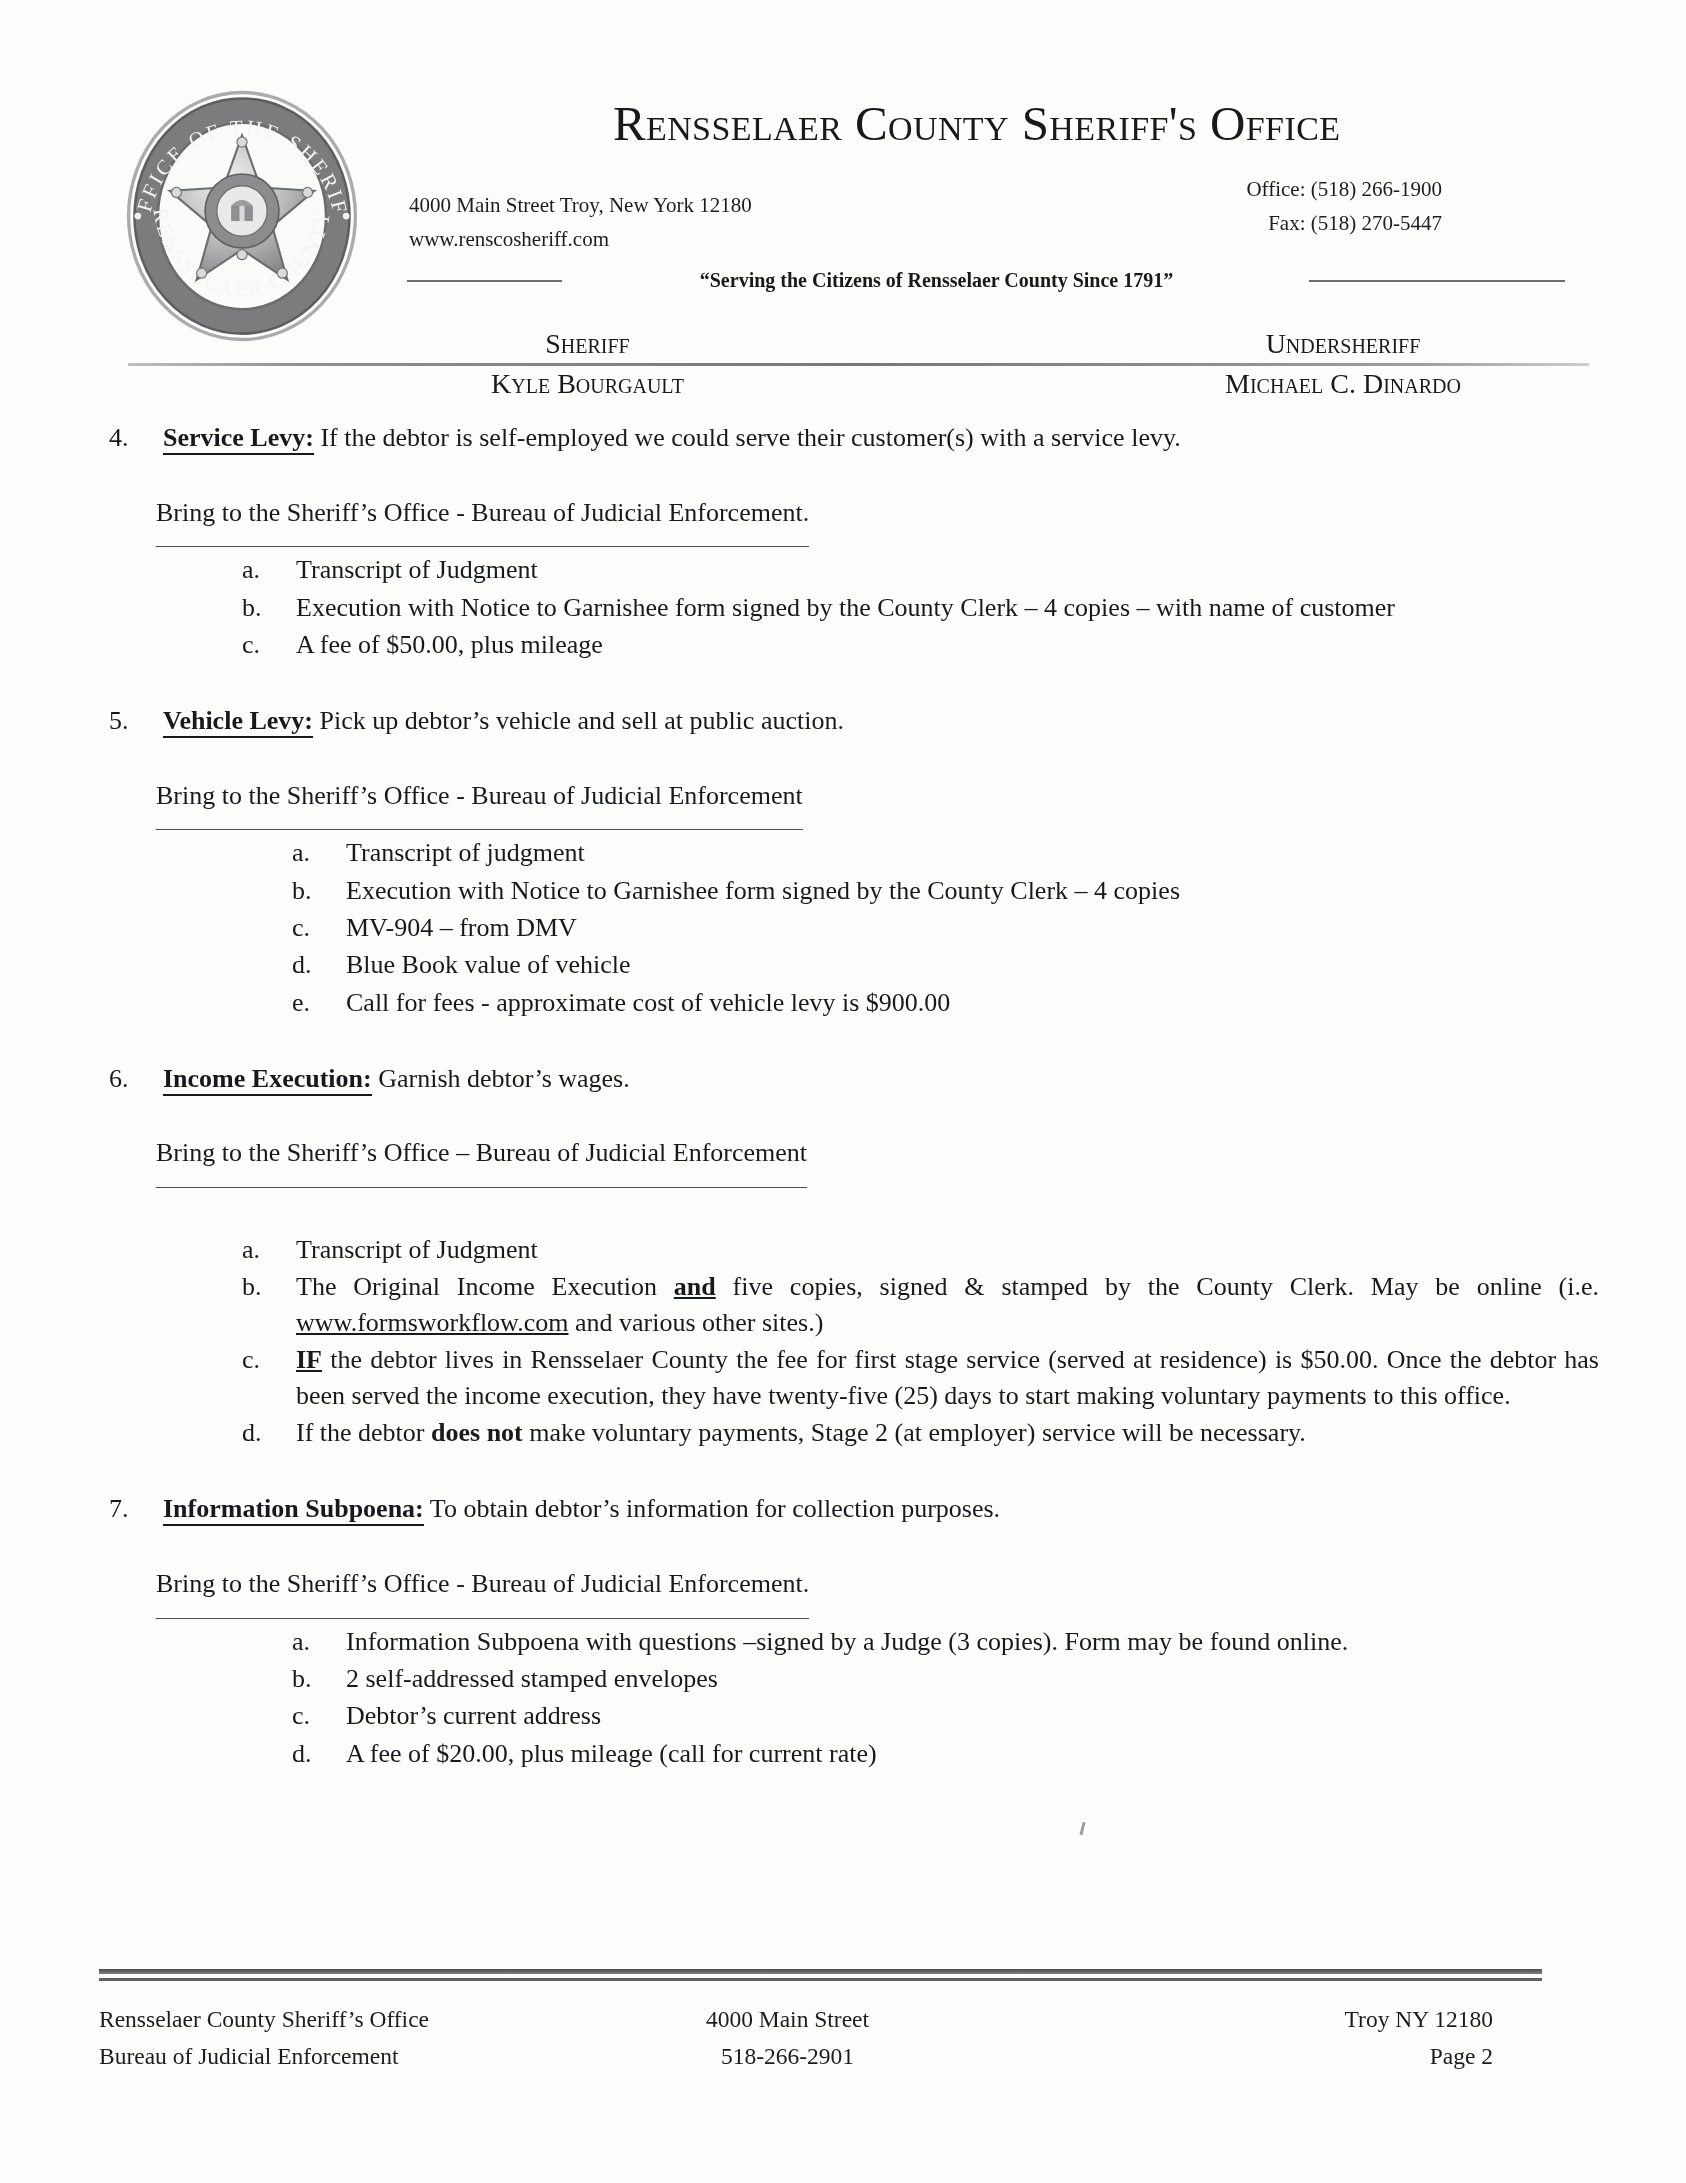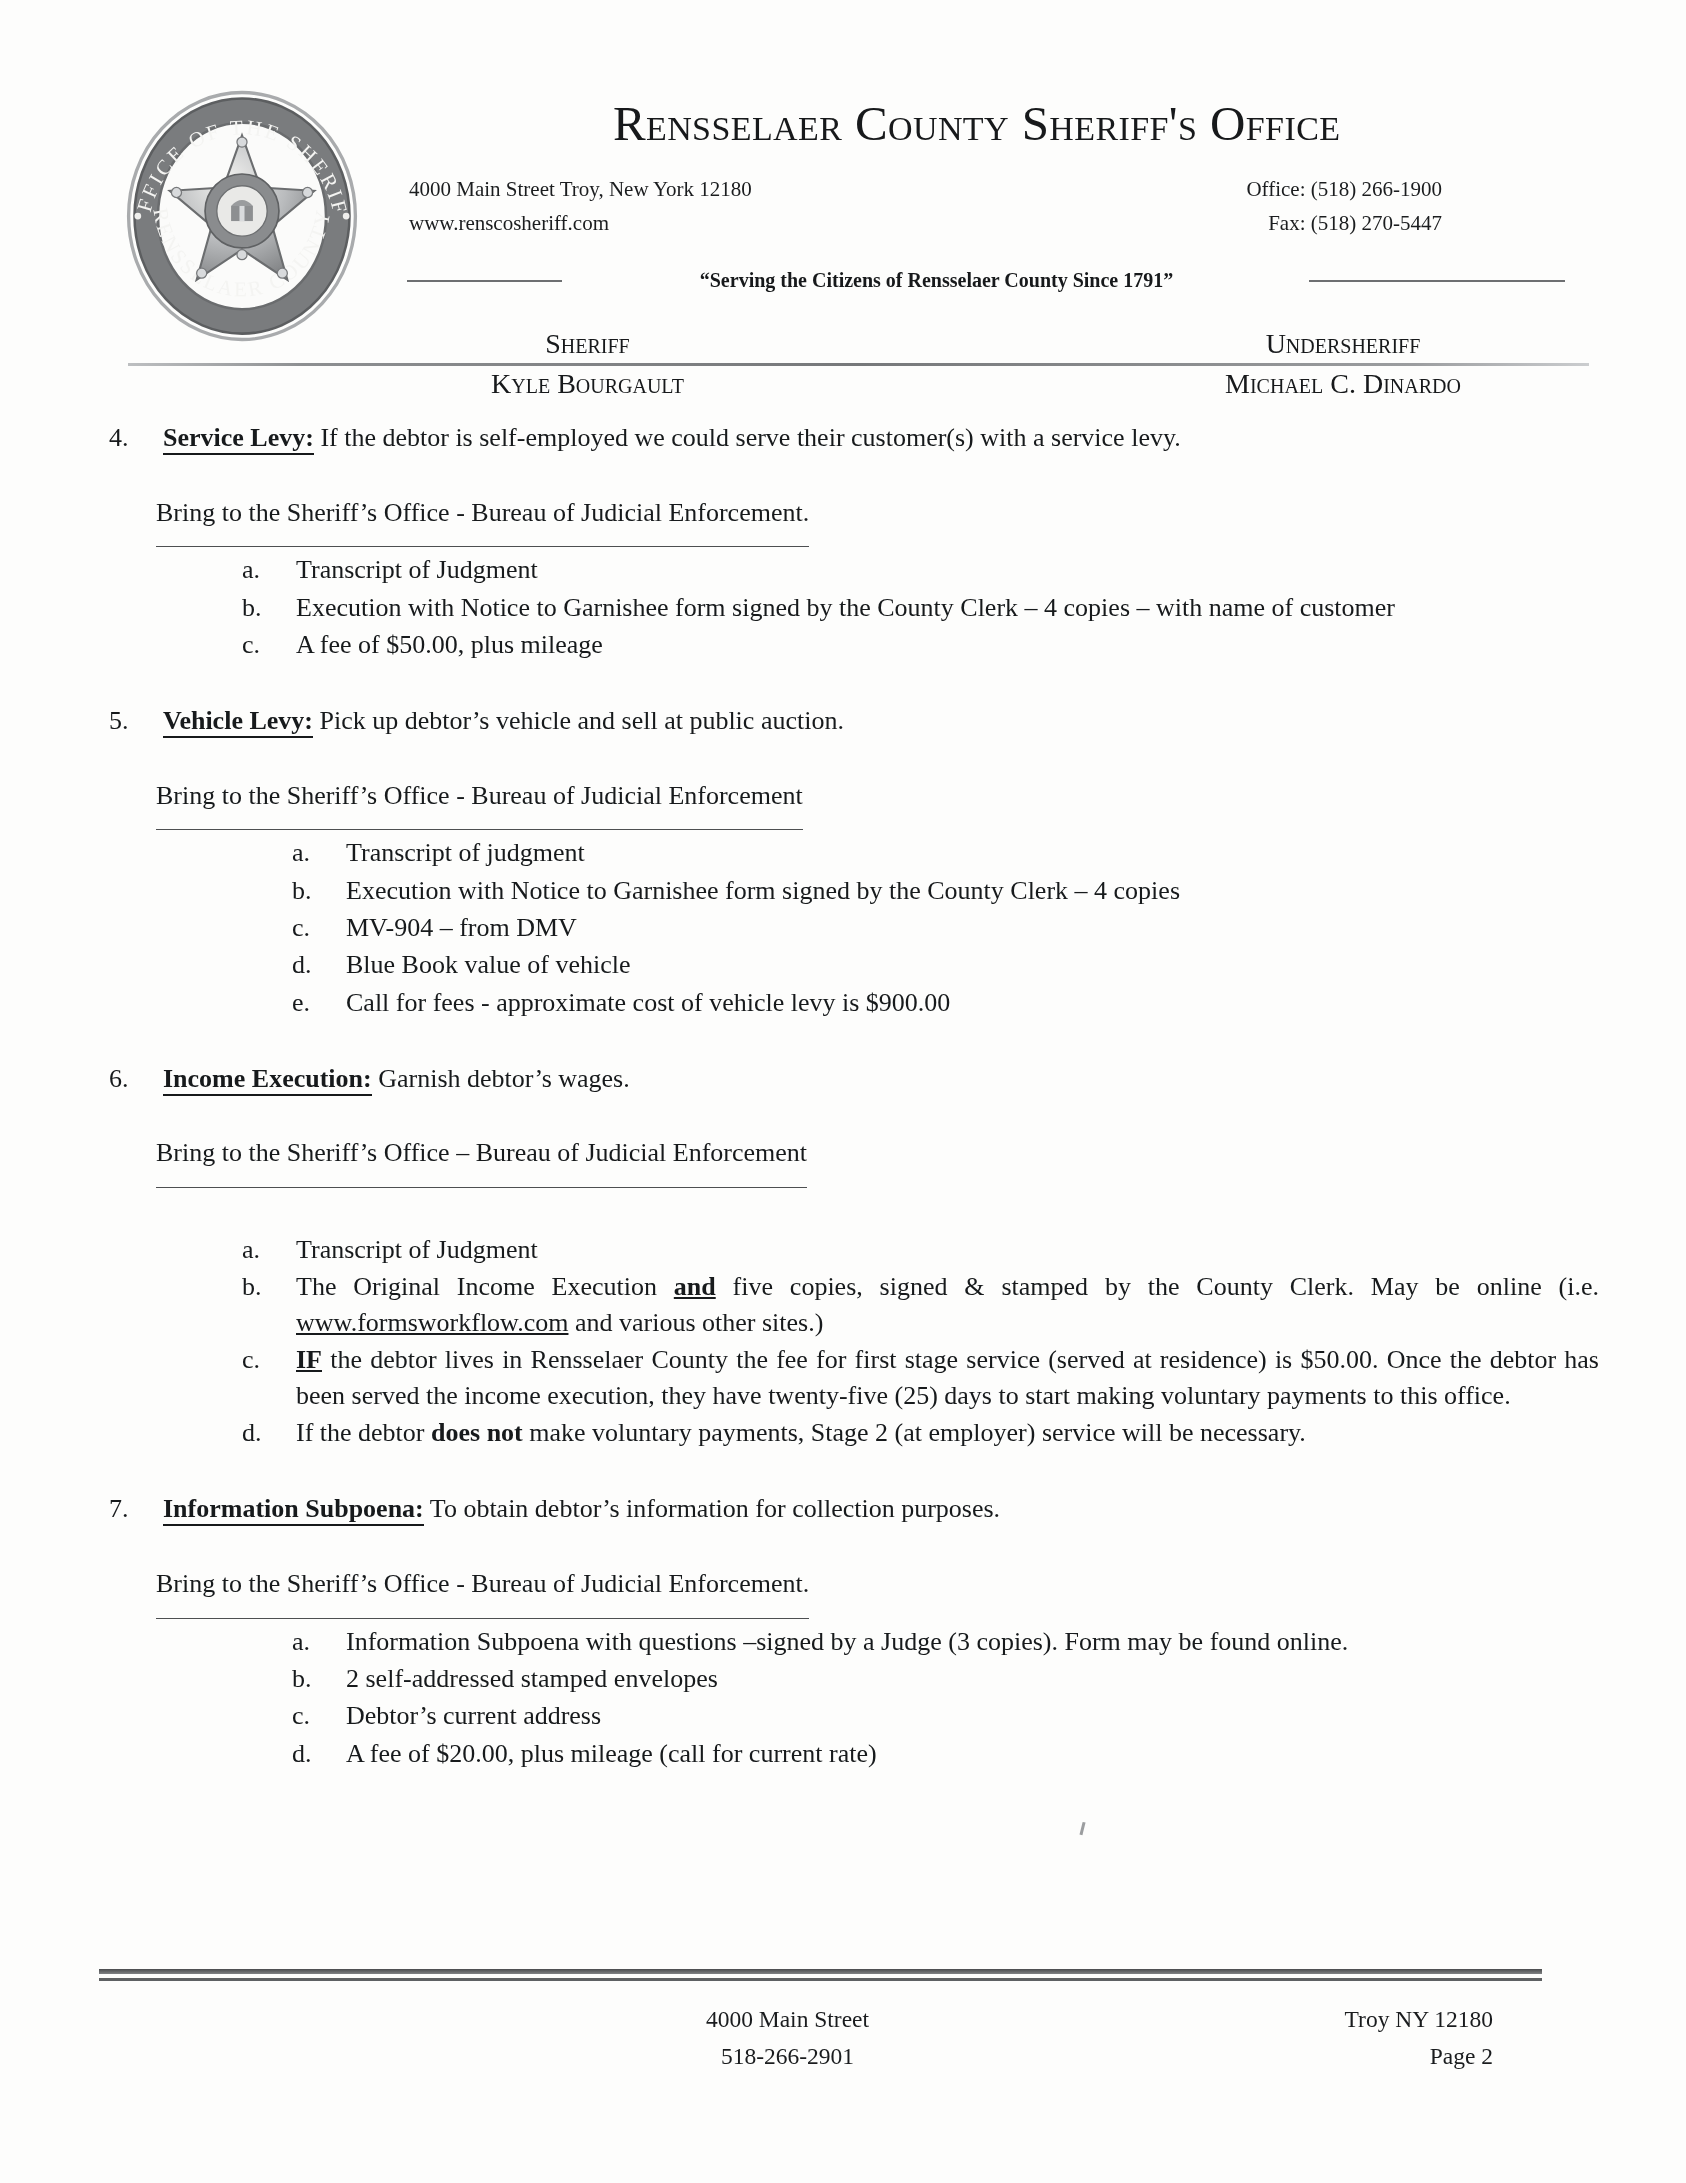--- a/index.html
+++ b/index.html
@@ -53,21 +53,21 @@
     margin-left: -6.7px;
   }
   .contact-row {
     position: relative;
     margin-top: 23.5px;
     height: 71px;
   }
   .addr {
     position: absolute;
     left: 40px;
-    top: 0;
+    top: 16px;
     font-size: 21px;
     line-height: 1.62;
     color: #1b1d1f;
     font-family: "Liberation Serif", "DejaVu Serif", serif;
   }
   .phones {
     position: absolute;
     right: 149px;
     top: 0;
     text-align: right;
@@ -387,20 +387,24 @@
       <li><span class="ltr">d.</span><span>A fee of $20.00, plus mileage (call for current rate)</span></li>
     </ul>
   </div>
 
   <div class="stray-mark"></div>
 
   <div class="footer">
     <div class="foot-rule-1"></div>
     <div class="foot-rule-2"></div>
     <div class="foot-cols">
+      <div class="foot-col foot-left">
+        <div>Rensselaer County Sheriff’s Office</div>
+        <div>Bureau of Judicial Enforcement</div>
+      </div>
       <div class="foot-col foot-mid">
         <div>4000 Main Street</div>
         <div>518-266-2901</div>
       </div>
       <div class="foot-col foot-right">
         <div>Troy NY 12180</div>
         <div>Page 2</div>
       </div>
     </div>
   </div>

